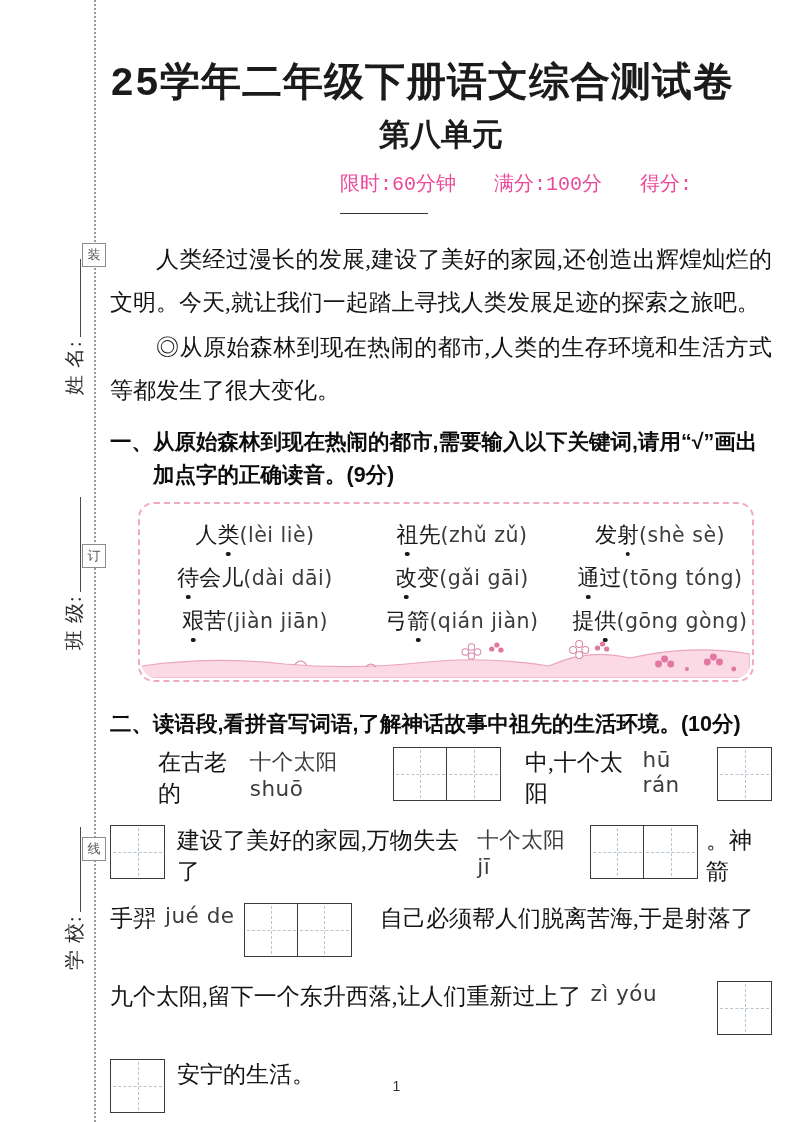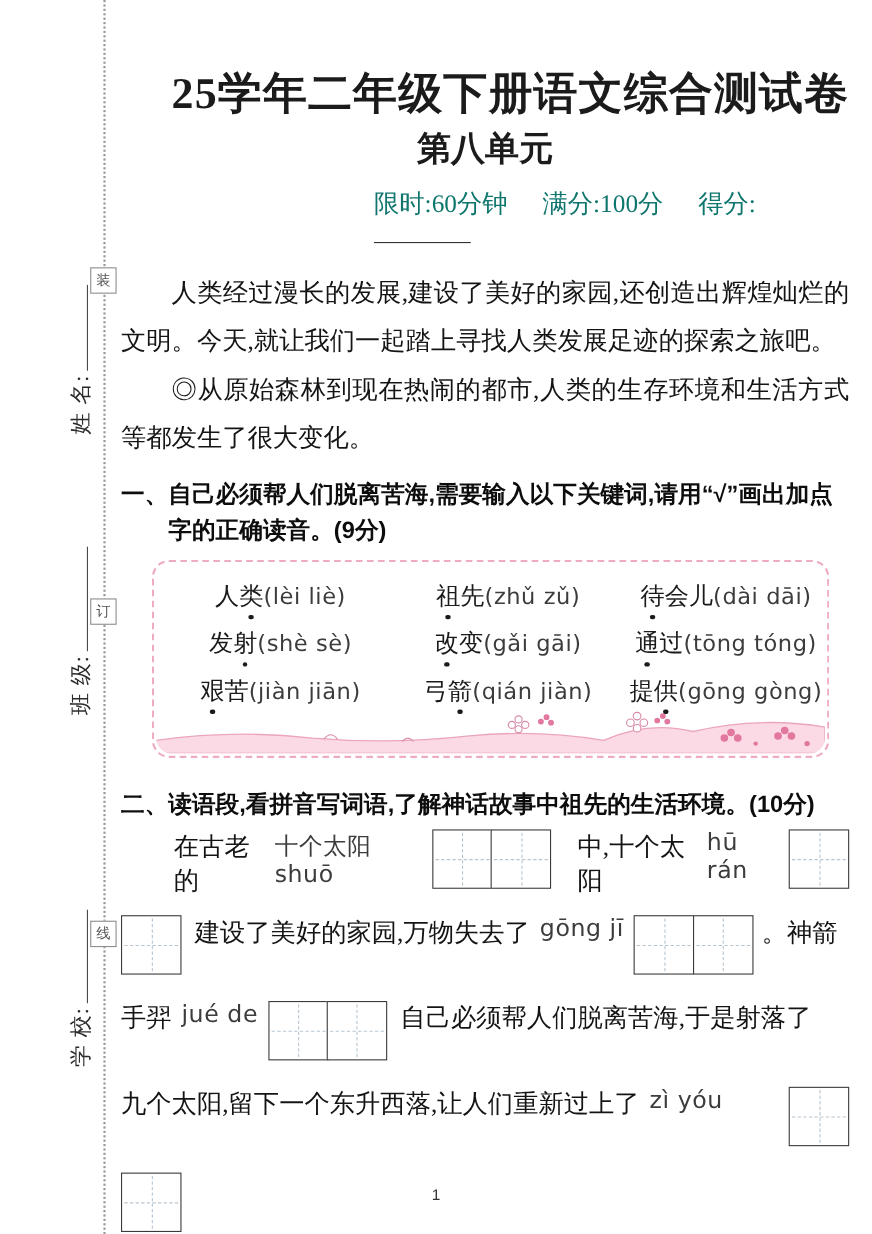--- a/index.html
+++ b/index.html
@@ -13,24 +13,24 @@
   .bind-box{position:absolute;left:82px;width:22px;height:22px;border:1px solid #8d8d8d;
             background:#fff;font-size:13px;line-height:22px;text-align:center;color:#555;
             z-index:2;font-family:"Liberation Serif",serif;}
   .vfield{position:absolute;left:87px;height:26px;line-height:26px;white-space:nowrap;
           transform:rotate(-90deg);transform-origin:left bottom;
           font-size:20px;color:#2b2b2b;letter-spacing:1px;}
   .vblank{display:inline-block;height:4px;border-bottom:1.6px solid #4a4a4a;margin-left:3px;}
 
   
   .content{position:absolute;left:110px;top:0;width:662px;}
-  .title{margin:60px 0 0 0;text-align:right;font-size:40px;line-height:50px;
-         font-weight:700;font-family:Liberation Serif, serif;letter-spacing:1px;}
+  .title{margin:60px 0 0 0;text-align:left;font-size:40px;line-height:50px;
+         font-weight:700;font-family:Liberation Mono, monospace;letter-spacing:1px;}
   .subtitle{margin:4px 0 0 0;text-align:center;font-size:31px;line-height:42px;font-weight:700;}
-  .info-line{margin:14px 0 0 230px;font-size:23px;color:#0f766e;}
+  .info-line{margin:14px 0 0 230px;font-size:20px;color:#ec4899;font-family:Liberation Mono, monospace;}
   .info-line .seg{margin-right:26px;}
   .score-blank{display:inline-block;width:88px;height:4px;border-bottom:1.6px solid #333;}
 
   .para{margin:18px 0 0 0;font-size:23px;line-height:43px;text-align:justify;
         text-indent:2em;color:#141414;}
   .para.second{margin-top:2px;}
 
   .q-heading{display:flex;margin-top:14px;font-family:"Liberation Sans",sans-serif;
              font-weight:700;font-size:21.5px;line-height:33px;color:#0d0d0d;}
   .q-prefix{flex:0 0 auto;}
@@ -99,29 +99,29 @@
       <span class="seg">限时:60分钟</span>
       <span class="seg">满分:100分</span>
       <span>得分:</span><span class="score-blank"></span>
     </div>
 
     <p class="para">人类经过漫长的发展,建设了美好的家园,还创造出辉煌灿烂的文明。今天,就让我们一起踏上寻找人类发展足迹的探索之旅吧。</p>
     <p class="para second">◎从原始森林到现在热闹的都市,人类的生存环境和生活方式等都发生了很大变化。</p>
 
     <div class="q-heading">
       <span class="q-prefix">一、</span>
-      <span class="q-text">自己必须帮人们脱离苦海,需要输入以下关键词,请用“√”画出加点字的正确读音。(9分)</span>
+      <span class="q-text">从原始森林到现在热闹的都市,需要输入以下关键词,请用“√”画出加点字的正确读音。(9分)</span>
     </div>
 
     <div class="pinyin-box">
       <div class="py-grid">
         <div class="py-entry"><span class="hz">人</span><span class="hz dotchar">类</span><span class="hz"></span><span class="py">(lèi liè)</span></div>
         <div class="py-entry"><span class="hz"></span><span class="hz dotchar">祖</span><span class="hz">先</span><span class="py">(zhǔ zǔ)</span></div>
+        <div class="py-entry"><span class="hz">发</span><span class="hz dotchar">射</span><span class="hz"></span><span class="py">(shè sè)</span></div>
         <div class="py-entry"><span class="hz"></span><span class="hz dotchar">待</span><span class="hz">会儿</span><span class="py">(dài dāi)</span></div>
-        <div class="py-entry"><span class="hz">发</span><span class="hz dotchar">射</span><span class="hz"></span><span class="py">(shè sè)</span></div>
         <div class="py-entry"><span class="hz"></span><span class="hz dotchar">改</span><span class="hz">变</span><span class="py">(gǎi gāi)</span></div>
         <div class="py-entry"><span class="hz"></span><span class="hz dotchar">通</span><span class="hz">过</span><span class="py">(tōng tóng)</span></div>
         <div class="py-entry"><span class="hz"></span><span class="hz dotchar">艰</span><span class="hz">苦</span><span class="py">(jiàn jiān)</span></div>
         <div class="py-entry"><span class="hz">弓</span><span class="hz dotchar">箭</span><span class="hz"></span><span class="py">(qián jiàn)</span></div>
         <div class="py-entry"><span class="hz">提</span><span class="hz dotchar">供</span><span class="hz"></span><span class="py">(gōng gòng)</span></div>
       </div>
       <div class="box-band">
         <svg viewBox="0 0 598 42" preserveAspectRatio="none" aria-hidden="true">
           <path d="M0,30 Q70,20 140,28 Q210,34 280,26 Q340,20 400,30 Q440,12 480,22 Q540,8 598,18 L598,42 L0,42 Z" fill="#fbd9e5" stroke="#eba6bd" stroke-width="1.2"></path>
           <g fill="#ffffff" stroke="#d888a8" stroke-width="1">
@@ -173,46 +173,47 @@
         <span class="py">hū rán</span>
         <span class="tzg push-right">
             <span class="cell"></span>
           </span>
       </div>
       <div class="q2row">
         <span class="tzg">
             <span class="cell"></span>
           </span>
         <span style="margin-left:12px;">建设了美好的家园,万物失去了</span>
-        <span class="py">gōng jī</span>
+        <span class="py">十个太阳 jī</span>
         <span class="tzg">
             <span class="cell"></span>
             <span class="cell"></span>
           </span>
         <span style="margin-left:8px;">。神箭</span>
       </div>
       <div class="q2row">
         <span>手羿</span>
         <span class="py">jué de</span>
         <span class="tzg">
             <span class="cell"></span>
             <span class="cell"></span>
           </span>
-        <span style="margin-left:12px;font-family:Liberation Serif, serif;">自己必须帮人们脱离苦海,于是射落了</span>
+        <span style="margin-left:28px;font-family:Liberation Serif, serif;">自己必须帮人们脱离苦海,于是射落了</span>
       </div>
       <div class="q2row">
         <span>九个太阳,留下一个东升西落,让人们重新过上了</span>
         <span class="py">zì yóu</span>
         <span class="tzg push-right">
             <span class="cell"></span>
           </span>
       </div>
       <div class="q2row">
         <span class="tzg">
             <span class="cell"></span>
           </span>
+        <span style="margin-left:12px;">安宁的生活。</span>
       </div>
     </div>
 
   </div>
 
   <div class="page-number">1</div>
 </div>
 
 </body></html>

